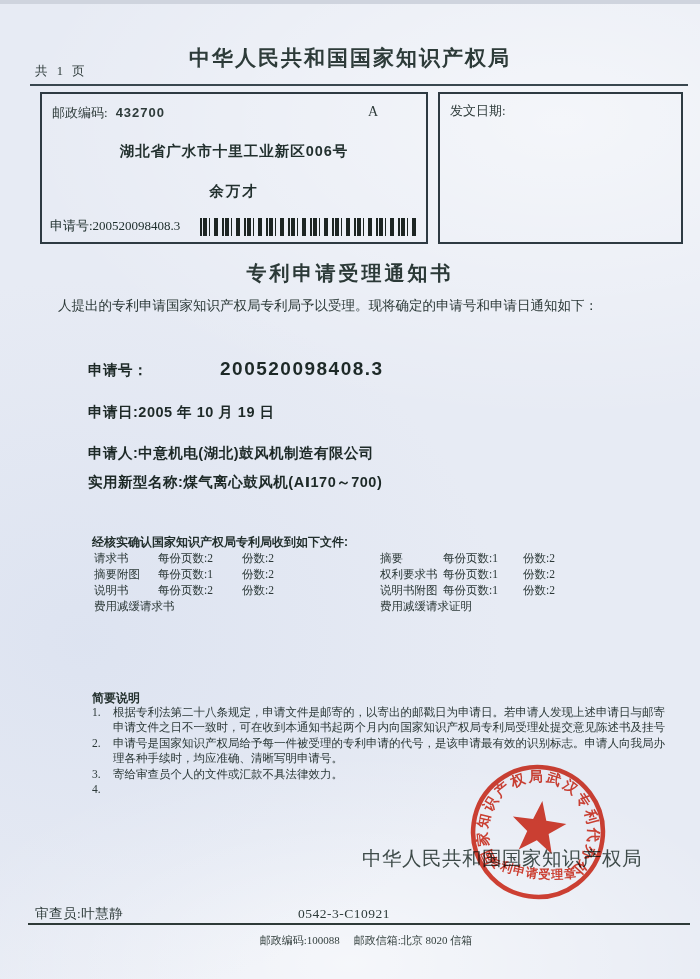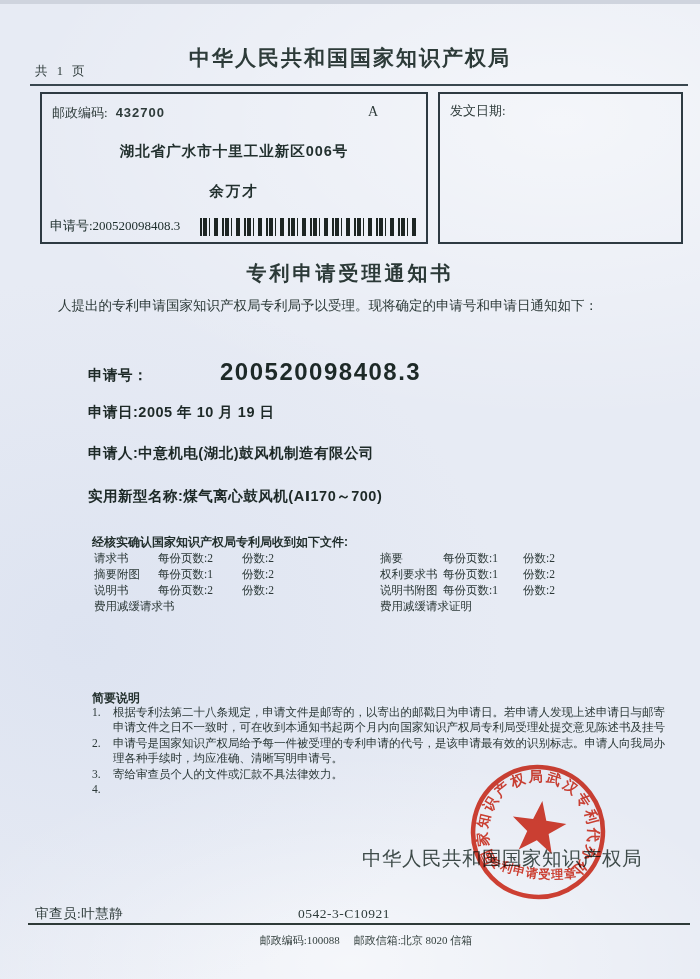--- a/index.html
+++ b/index.html
@@ -36,24 +36,24 @@
       repeating-linear-gradient(90deg,transparent 0 5px,#1d2523 5px 6px,transparent 6px 11px);}
   .datebox-label{top:8px;left:10px;font-size:13px;}
   .datebox-date{top:60px;left:0;width:100%;text-align:center;font-size:13.5px;letter-spacing:1.5px;}
   
   .notice-title{top:256px;left:0;width:100%;text-align:center;font-size:20px;font-weight:700;
                 letter-spacing:3px;color:#2b3937;}
   .intro{top:291px;left:58px;width:586px;font-size:13.5px;line-height:22.5px;color:#2b3837;}
   .intro .l1{text-indent:28px;}
   .f-row{left:88px;font-size:14.5px;font-weight:700;color:#1d2927;letter-spacing:.5px;}
   .f-appno{top:354px;display:flex;align-items:baseline;}
-  .f-appno .val{font-size:24px;letter-spacing:1.5px;margin-left:72px;}
+  .f-appno .val{font-size:19px;letter-spacing:1.5px;margin-left:72px;}
   .f-date{top:399px;}
   .f-appl{top:440px;}
-  .f-util{top:483px;}
+  .f-util{top:469px;}
   
   .recv-head{top:530px;left:92px;font-size:12px;font-weight:700;color:#222f2d;}
   .recv{top:546px;left:94px;width:580px;font-size:11.5px;color:#2b3837;}
   .recv .row{display:flex;height:16px;line-height:16px;white-space:nowrap;}
   .recv .c1{width:64px;} .recv .c2{width:84px;} .recv .c3{width:138px;}
   .recv .c4{width:63px;} .recv .c5{width:80px;} .recv .c6{flex:1;}
   
   .notes-head{top:686px;left:92px;font-size:12px;font-weight:700;color:#222f2d;}
   .notes{top:701px;left:92px;width:575px;font-size:11.5px;line-height:15.4px;color:#2b3837;}
   .notes .nrow{display:flex;white-space:nowrap;}

